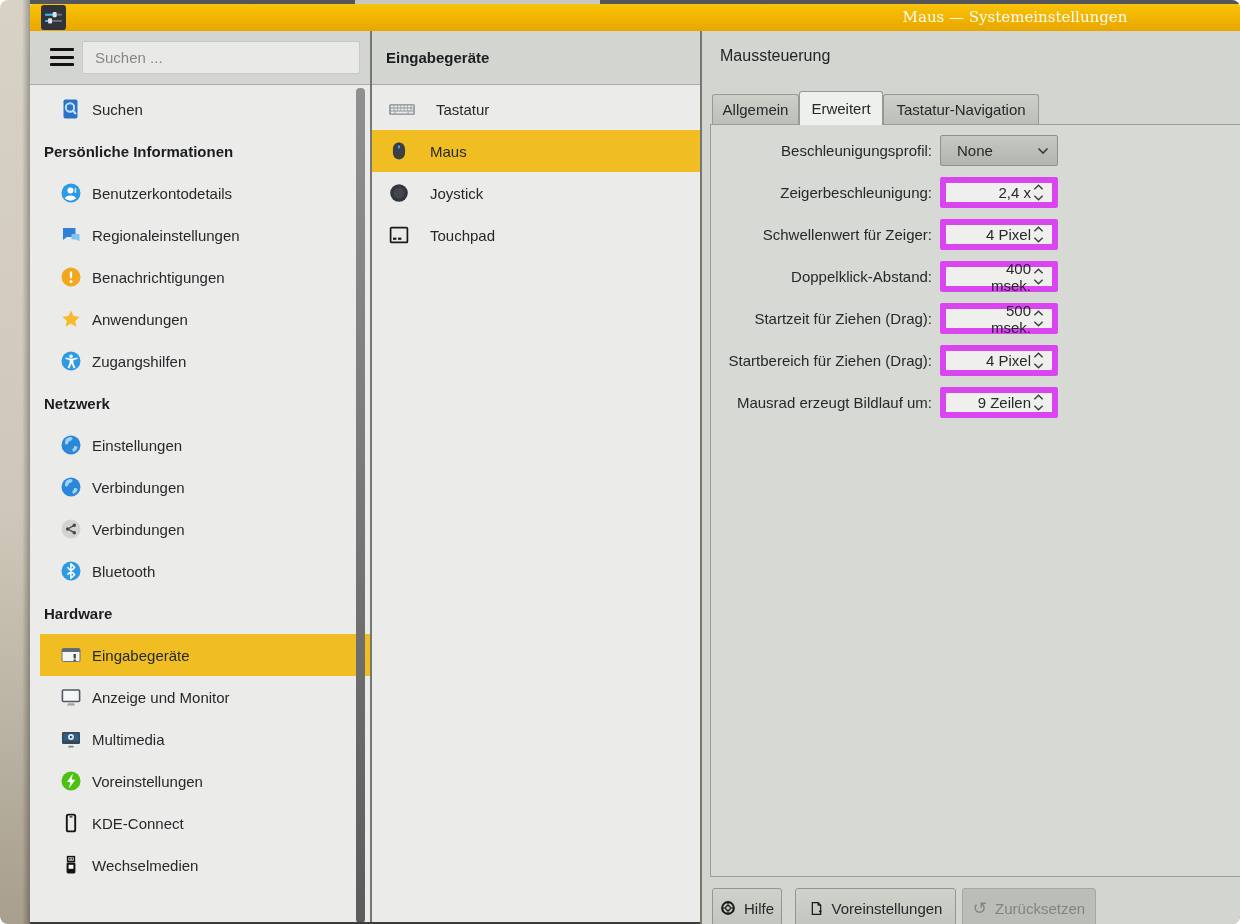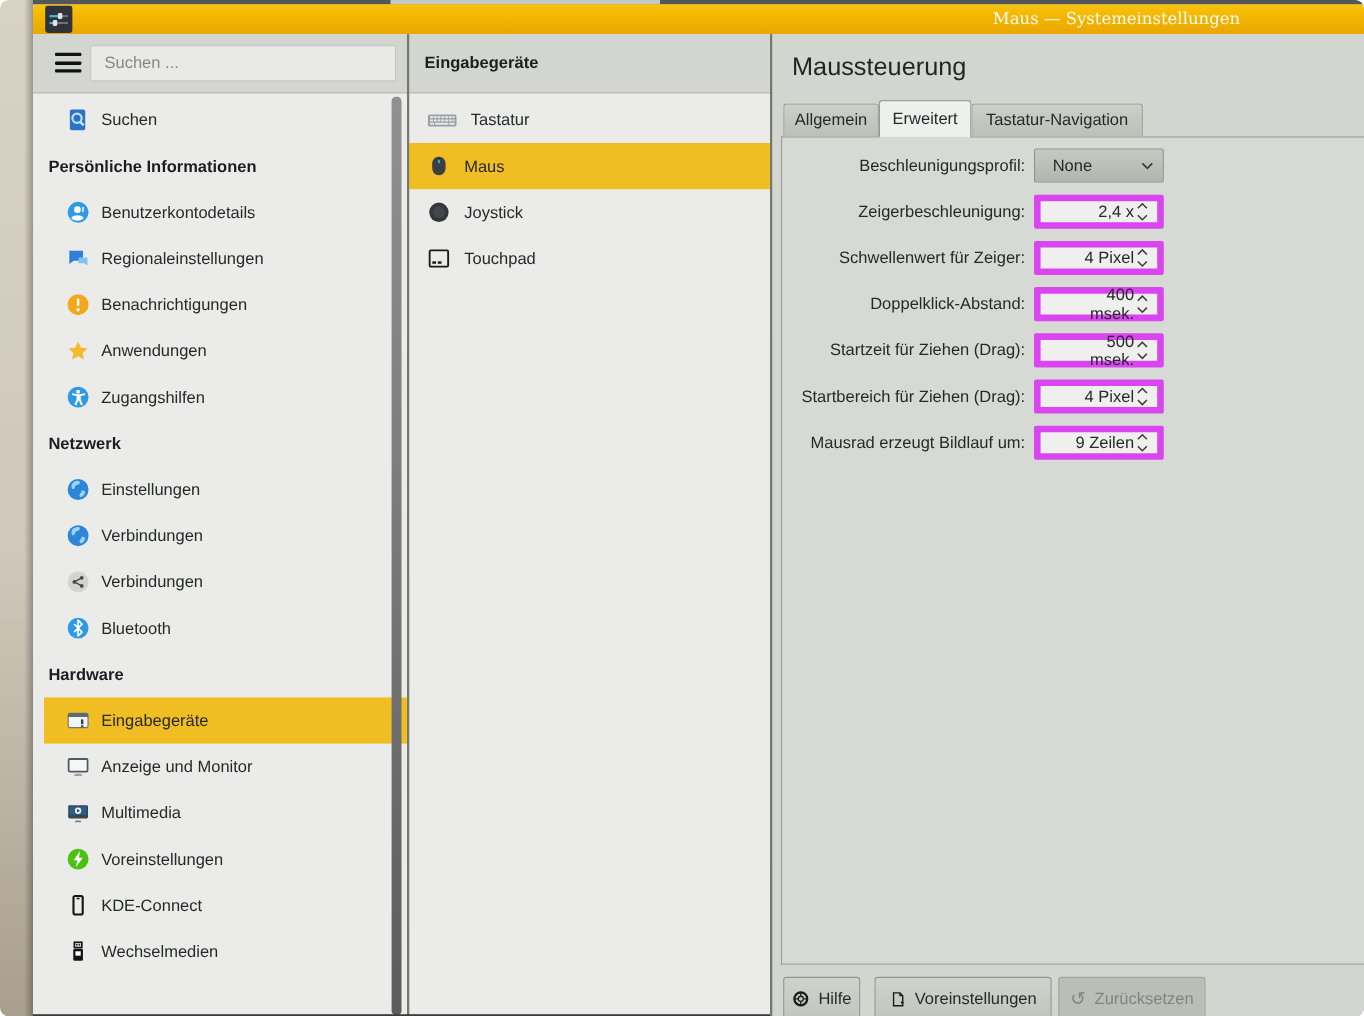--- a/index.html
+++ b/index.html
@@ -44,27 +44,27 @@
   .ic{width:22px;height:22px;flex:none;}
   .vscroll{position:absolute;right:5px;top:57px;bottom:1px;width:9px;border-radius:4px;
         background:linear-gradient(180deg,#909090 0%,#7d7d7d 40%,#5c5c5c 100%);cursor:pointer;}
 
   .divider-v{position:absolute;top:31px;bottom:0;width:2px;background:#75786f;z-index:4;}
 
   
   .mid{position:absolute;left:372px;top:31px;width:328px;bottom:0;}
   .mid .colhead span{position:absolute;left:14px;top:0;height:54px;line-height:54px;
         font-size:15px;font-weight:bold;color:#1b1e20;}
-  .mrow{position:absolute;left:0;right:0;height:42px;display:flex;align-items:center;gap:12px;
+  .mrow{position:absolute;left:0;right:0;height:42px;display:flex;align-items:center;gap:20px;
         padding-left:16px;font-size:15px;color:#26292a;cursor:pointer;box-sizing:border-box;}
   .mrow.selected{background:#f0be23;}
 
   
   .rpanel{position:absolute;left:702px;top:31px;width:538px;bottom:0;background:#d3d6d0;}
-  .ptitle{position:absolute;left:18px;top:16px;font-size:23px;color:#222527;}
+  .ptitle{position:absolute;left:18px;top:16px;font-size:16px;color:#222527;}
   .tab{position:absolute;top:63px;height:30px;box-sizing:border-box;
        background:linear-gradient(180deg,#cdd0c9,#bcbfb8);border:1px solid #979a94;border-bottom:none;
        border-radius:3px 3px 0 0;display:flex;align-items:center;justify-content:center;
        font-size:15px;color:#26292a;cursor:pointer;z-index:2;}
   .tab.active{top:60px;height:34px;background:#eef0ed;z-index:3;}
   .frame{position:absolute;left:8px;top:93px;right:-1px;height:753px;box-sizing:border-box;
        border:1px solid #9b9e98;border-right:none;background:#d7dad4;}
   .flabel{position:absolute;left:8px;width:222px;height:32px;line-height:32px;text-align:right;
        font-size:15px;color:#26292a;}
   .fbox{position:absolute;left:238px;width:118px;height:31px;box-sizing:border-box;border-radius:2px;

